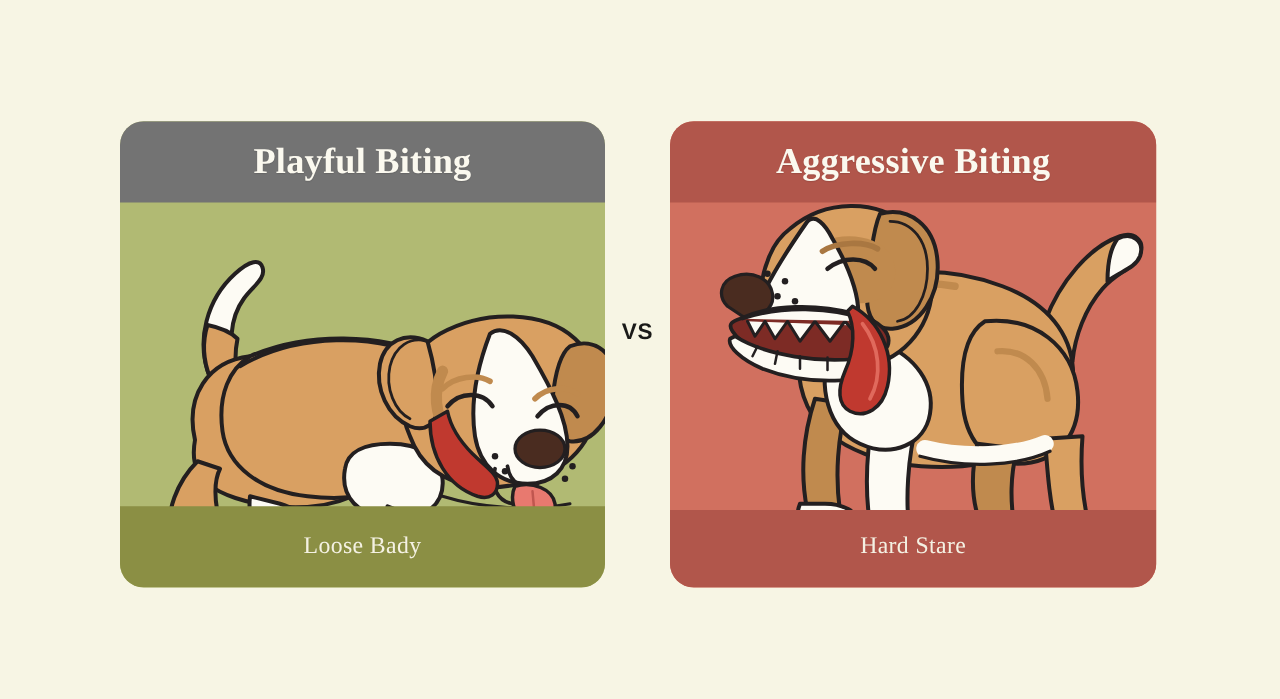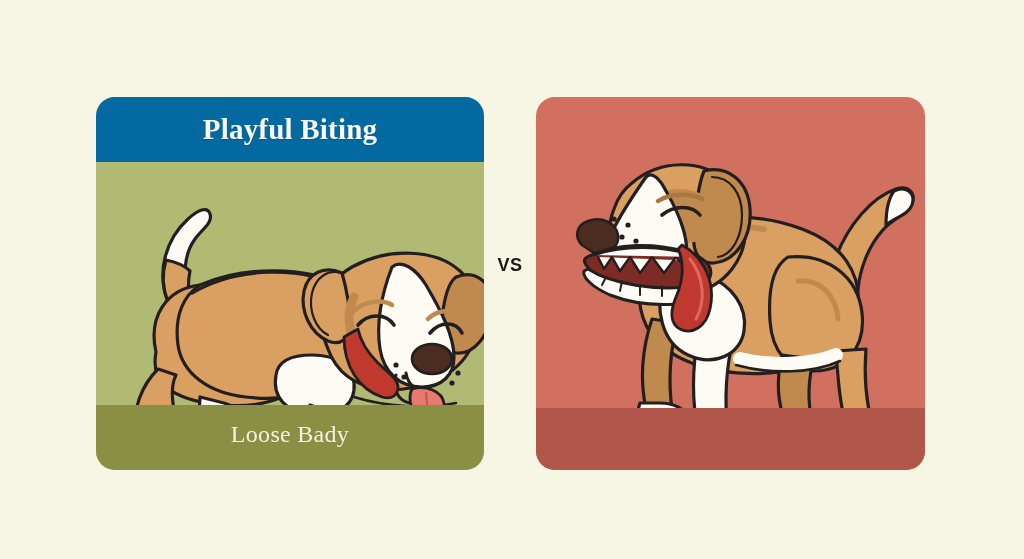--- a/index.html
+++ b/index.html
@@ -19,21 +19,21 @@
     border-radius:19px;
     overflow:hidden;
   }
   #panel-playful { left:96px;  width:388px; background:#b1ba73; }
   #panel-aggressive { left:536px; width:389px; background:#d1705f; }
 
   .panel-header {
     position:absolute; top:0; left:0; right:0; height:65px;
     display:flex; align-items:center; justify-content:center;
   }
-  #panel-playful .panel-header { background:#0369a1; }
+  #panel-playful .panel-header { background:#737373; }
   #panel-aggressive .panel-header { background:#b1564b; }
 
   .panel-title {
     color:#fbf9ef;
     font-size:29px;
     font-weight:700;
     letter-spacing:.2px;
     font-family:"Liberation Serif", serif;
     text-shadow:0 1px 1px rgba(0,0,0,.12);
   }
@@ -41,21 +41,21 @@
   .panel-floor {
     position:absolute; left:0; right:0; bottom:0;
   }
   #panel-playful .panel-floor { top:308px; background:#8b8f44; }
   #panel-aggressive .panel-floor { top:311px; background:#b1564b; }
 
   .panel-caption {
     position:absolute; left:0; right:0; bottom:22px;
     text-align:center;
     color:#f4f1e3;
-    font-size:24px;
+    font-size:19px;
     font-family:"Liberation Serif", serif;
     font-weight:400;
     letter-spacing:.3px;
   }
 
   .dog-art { position:absolute; left:0; top:0; width:100%; height:100%; }
 
   
   #vs-divider {
     position:absolute;
@@ -231,18 +231,22 @@
         <circle cx="92" cy="128" r="2.6" fill="#231f20" stroke="none"></circle>
         <circle cx="86" cy="140" r="2.6" fill="#231f20" stroke="none"></circle>
         <circle cx="100" cy="144" r="2.6" fill="#231f20" stroke="none"></circle>
 
         <path d="M146 148 C 168 160, 180 186, 174 212 C 170 230, 156 238, 144 232 C 134 227, 134 214, 140 200
                  C 148 182, 148 164, 142 152 Z" fill="#c0392f" stroke-width="2.8"></path>
         <path d="M154 162 C 168 180, 170 204, 160 222" fill="none" stroke="#e0695c" stroke-width="3"></path>
       </g>
     </svg>
 
+    <div class="panel-header">
+      <span class="panel-title">Aggressive Biting</span>
+    </div>
 
     <div class="panel-floor"></div>
 
+    <div class="panel-caption">Hard Stare</div>
   </div>
 
 </div>
 
 </body></html>

